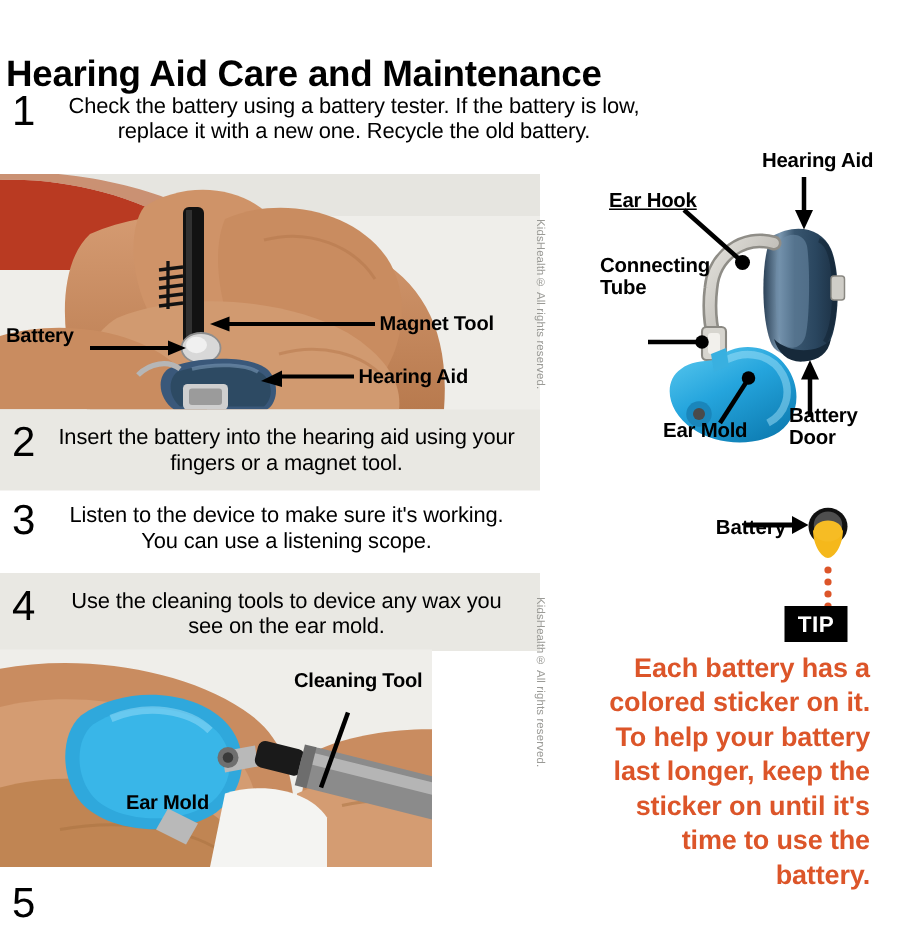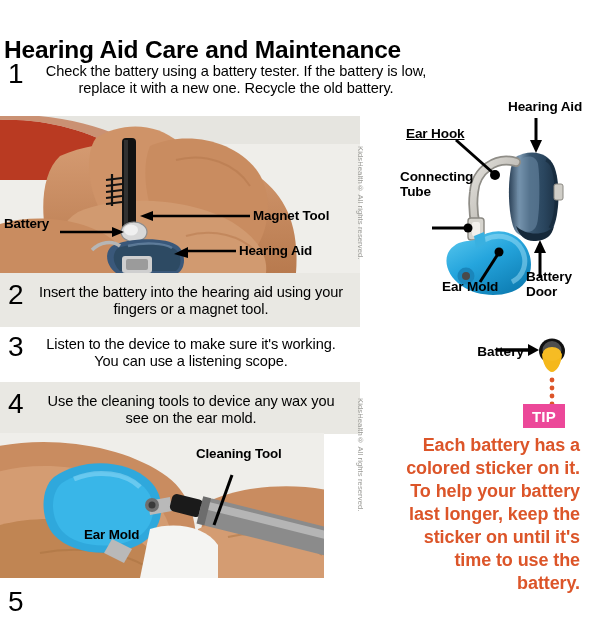--- a/index.html
+++ b/index.html
@@ -43,21 +43,21 @@
   #step5{left:8px;top:588px;width:340px;}
 
   
   .band{position:absolute;background:#e9e8e3;}
   #band2{left:0;top:272px;width:360px;height:55px;}
   #band4{left:0;top:382px;width:360px;height:52px;}
 
   
   .photo{position:absolute;overflow:hidden;background:#efeeea;}
   #photo1{left:0;top:116px;width:360px;height:157px;}
-  #photo2{left:0;top:433px;width:324px;height:145px;text-align:right;}
+  #photo2{left:0;top:433px;width:288px;height:145px;text-align:right;}
 
   
   .credit{
     position:absolute;font-size:7.6px;color:#9a9a96;
     letter-spacing:0.1px;white-space:nowrap;
     writing-mode:vertical-rl;text-orientation:mixed;
   }
   #credit1{left:356px;top:146px;}
   #credit2{left:356px;top:398px;}
 
@@ -72,21 +72,21 @@
   #diagram .lbl{font-size:13.6px;}
 
   
   #tipwrap{position:absolute;left:392px;top:338px;width:204px;}
   #batteryLabel{
     position:absolute;right:72px;top:6px;font-size:13.6px;font-weight:bold;
     white-space:nowrap;
   }
   #tipBadge{
     position:absolute;left:131px;top:66px;width:42px;height:24px;
-    background:#ec4899;color:#fff;font-size:15px;font-weight:bold;
+    background:#000000;color:#fff;font-size:15px;font-weight:bold;
     display:flex;align-items:center;justify-content:center;letter-spacing:0.3px;
   }
   #tipText{
     position:absolute;left:0;top:96px;width:188px;
     text-align:right;color:#dc5529;font-weight:bold;
     font-size:18px;line-height:1.28;letter-spacing:-0.1px;
   }
 </style>
 </head>
 <body>

